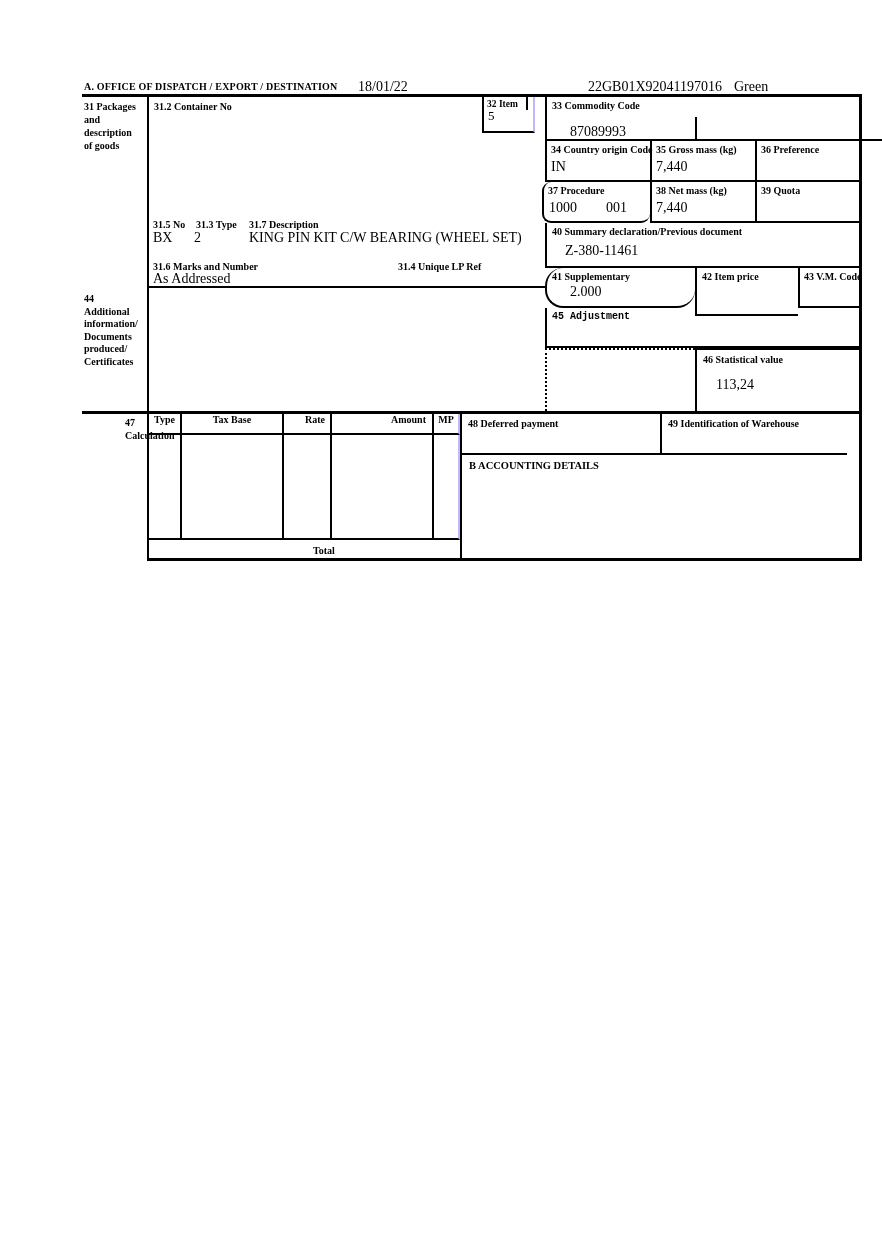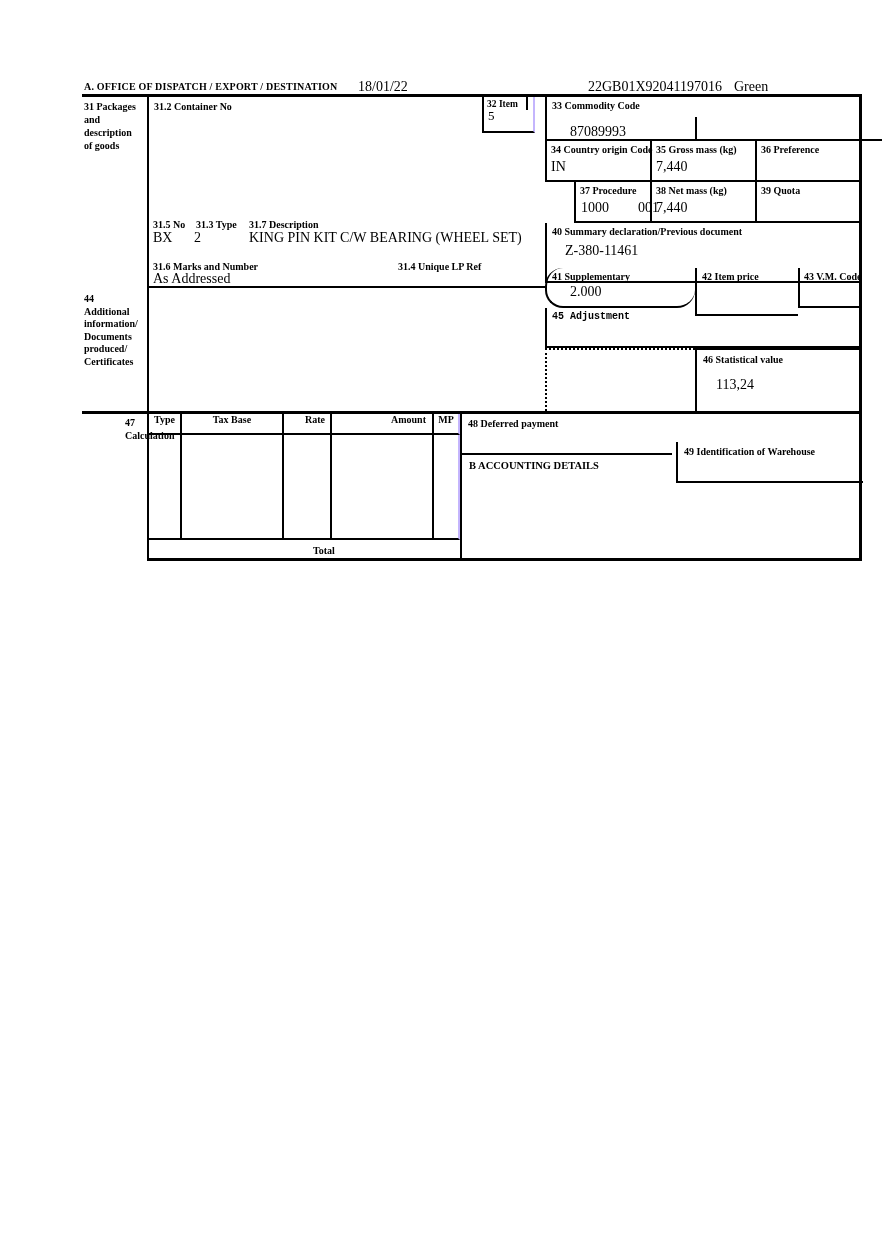--- a/index.html
+++ b/index.html
@@ -80,34 +80,34 @@
     <div class="abs val" style="left:4px;top:18px;">IN</div>
   </div>
   <div class="abs bl bb" style="left:650px;top:141px;width:105px;height:41px;">
     <div class="abs lbl" style="left:4px;top:3px;">35 Gross mass (kg)</div>
     <div class="abs val" style="left:4px;top:18px;">7,440</div>
   </div>
   <div class="abs bl bb" style="left:755px;top:141px;width:104px;height:41px;">
     <div class="abs lbl" style="left:4px;top:3px;">36 Preference</div>
   </div>
 
-  <div class="abs bl bb" style="left:574px;top:182px;width:108px;height:41px;">
+  <div class="abs bl bb" style="left:542px;top:182px;width:108px;height:41px;border-radius:9px;">
     <div class="abs lbl" style="left:4px;top:3px;">37 Procedure</div>
     <div class="abs val" style="left:5px;top:18px;">1000</div>
     <div class="abs val" style="left:62px;top:18px;">001</div>
   </div>
   <div class="abs bl bb" style="left:650px;top:182px;width:105px;height:41px;">
     <div class="abs lbl" style="left:4px;top:3px;">38 Net mass (kg)</div>
     <div class="abs val" style="left:4px;top:18px;">7,440</div>
   </div>
   <div class="abs bl bb" style="left:755px;top:182px;width:104px;height:41px;">
     <div class="abs lbl" style="left:4px;top:3px;">39 Quota</div>
   </div>
 
-  <div class="abs bl bb" style="left:545px;top:223px;width:314px;height:60px;">
+  <div class="abs bl bb" style="left:545px;top:223px;width:314px;height:45px;">
     <div class="abs lbl" style="left:5px;top:3px;">40 Summary declaration/Previous document</div>
     <div class="abs val" style="left:18px;top:20px;">Z-380-11461</div>
   </div>
 
   <div class="abs bl bb" style="left:545px;top:268px;width:150px;height:40px;border-radius:18px;">
     <div class="abs lbl" style="left:5px;top:3px;">41 Supplementary</div>
     <div class="abs val" style="left:23px;top:16px;">2.000</div>
   </div>
   <div class="abs bl bb" style="left:695px;top:268px;width:103px;height:48px;">
     <div class="abs lbl" style="left:5px;top:3px;">42 Item price</div>
@@ -138,21 +138,21 @@
   <div class="abs bl bb" style="left:330px;top:435px;width:102px;height:105px;"></div>
   <div class="abs bl bb br" style="left:432px;top:435px;width:28px;height:105px;"></div>
 
   <div class="abs bl" style="left:147px;top:540px;width:712px;height:21px;border-bottom:3px solid #000;">
     <div class="abs lbl" style="left:164px;top:5px;">Total</div>
   </div>
 
   <div class="abs bl bb" style="left:460px;top:414px;width:212px;height:41px;">
     <div class="abs lbl" style="left:6px;top:4px;">48 Deferred payment</div>
   </div>
-  <div class="abs bl bb" style="left:676px;top:414px;width:187px;height:41px;margin-top:28px;">
+  <div class="abs bl bb" style="left:660px;top:414px;width:187px;height:41px;">
     <div class="abs lbl" style="left:6px;top:4px;">49 Identification of Warehouse</div>
   </div>
 
   <div class="abs bl" style="left:460px;top:455px;width:399px;height:105px;">
     <div class="abs lbl" style="left:7px;top:5px;font-size:10.5px;">B ACCOUNTING DETAILS</div>
   </div>
 
 </div>
 
 </body></html>

